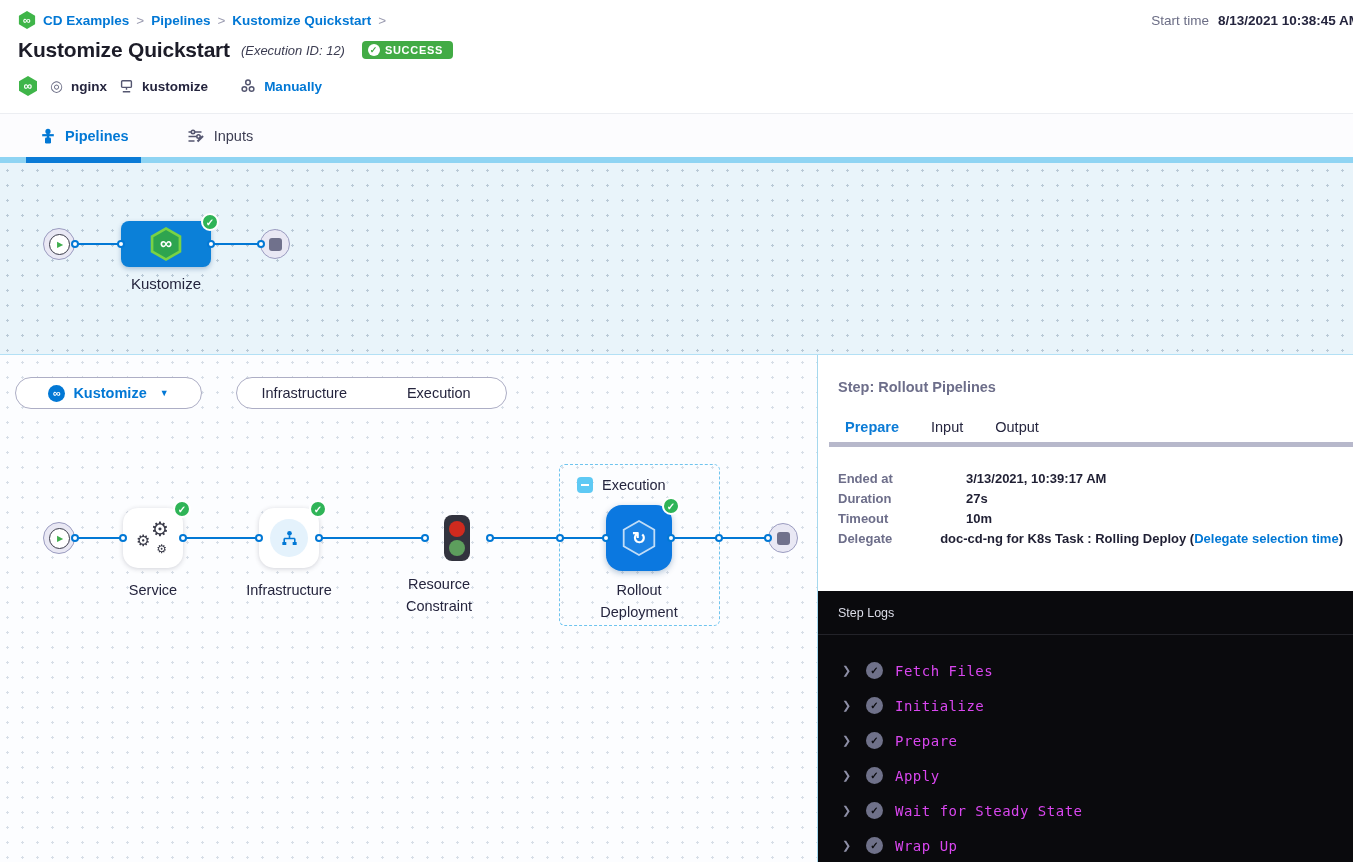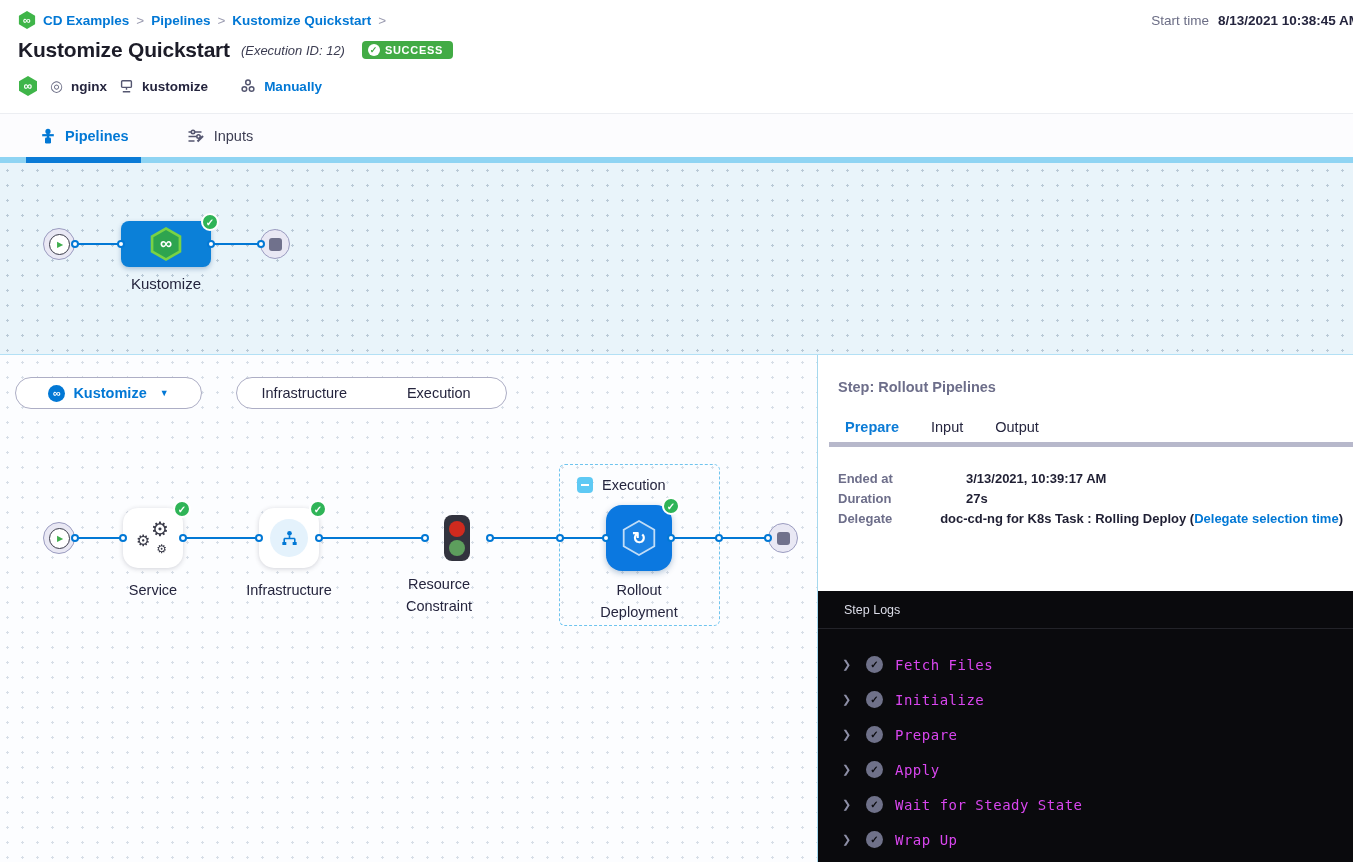--- a/index.html
+++ b/index.html
@@ -132,21 +132,21 @@
   .ptab.inactive { color:#25253e; font-weight:500; }
   .panel-divider { position:absolute; left:11px; right:0; top:87px; height:5px; background:#b7b8cb; cursor:row-resize; }
 
   .details-rows { position:absolute; left:20px; top:113px; right:10px; }
   .drow { display:flex; align-items:center; height:20px; font-size:13px; }
   .drow .dl { width:128px; color:#6d6e8a; font-weight:600; }
   .drow .dv { color:#1f1f33; font-weight:600; white-space:nowrap; }
   .drow .dv a { color:#0278d5; text-decoration:none; font-weight:600; cursor:pointer; }
 
   .step-logs { position:absolute; left:0; right:0; top:236px; bottom:0; background:#0a0a0d; }
-  .logs-header { height:38px; display:flex; align-items:center; padding-left:26px; font-size:12.5px;
+  .logs-header { height:44px; display:flex; align-items:center; padding-left:20px; font-size:12.5px;
     color:#dcdde8; border-bottom:1px solid #232329; }
   .log-list { padding-top:18px; }
   .log-row { display:flex; align-items:center; height:35px; padding-left:24px; cursor:pointer; }
   .chev { color:#8e8fa6; font-size:11px; width:12px; }
   .log-check { width:17px; height:17px; border-radius:50%; background:#6f7189; color:#0a0a0d;
     display:flex; align-items:center; justify-content:center; font-size:10px; font-weight:700; margin-left:12px; }
   .log-text { margin-left:12px; font-family:"DejaVu Sans Mono", monospace; font-size:14px;
     color:#d946ef; letter-spacing:0.5px; }
 
   svg { display:block; }
@@ -383,20 +383,24 @@
       <div class="details-rows">
         <div class="drow">
           <span class="dl">Ended at</span>
           <span class="dv">3/13/2021, 10:39:17 AM</span>
         </div>
         <div class="drow">
           <span class="dl">Duration</span>
           <span class="dv">27s</span>
         </div>
         <div class="drow">
+          <span class="dl">Timeout</span>
+          <span class="dv">10m</span>
+        </div>
+        <div class="drow">
           <span class="dl">Delegate</span>
           <span class="dv"><span>doc-cd-ng for K8s Task : Rolling Deploy (</span><a>Delegate selection time</a><span>)</span></span>
         </div>
       </div>
 
       <div class="step-logs">
         <div class="logs-header">
           <span>Step Logs</span>
         </div>
         <div class="log-list">

